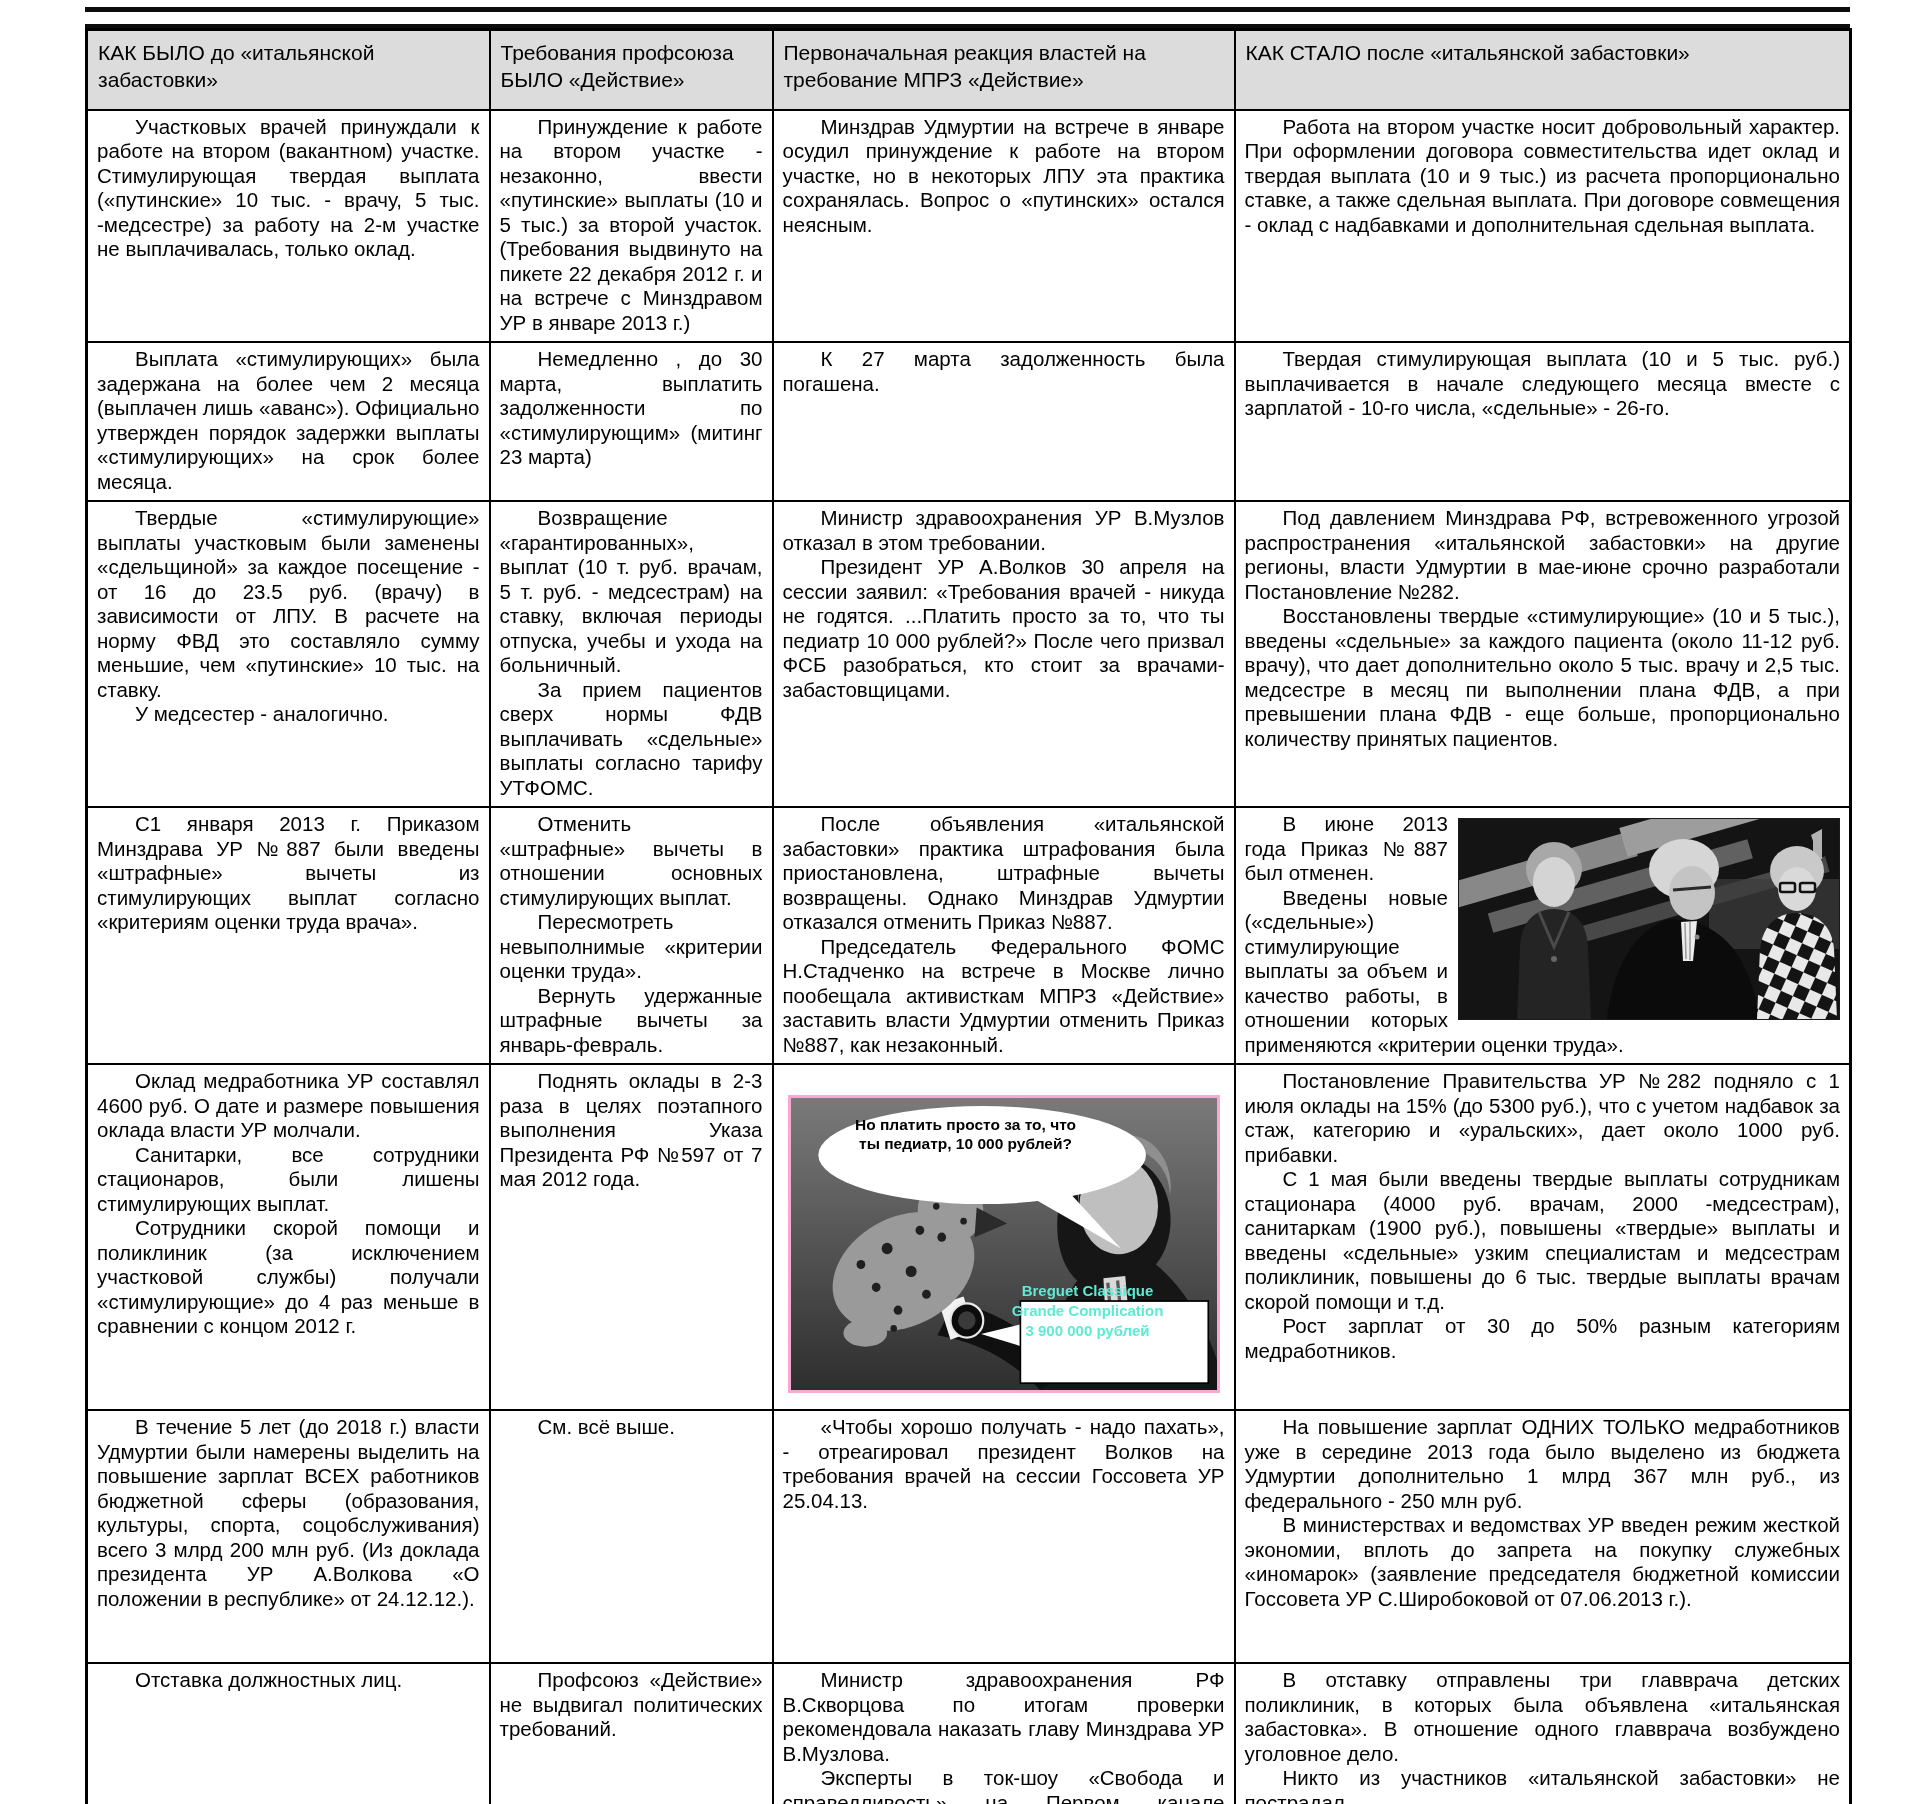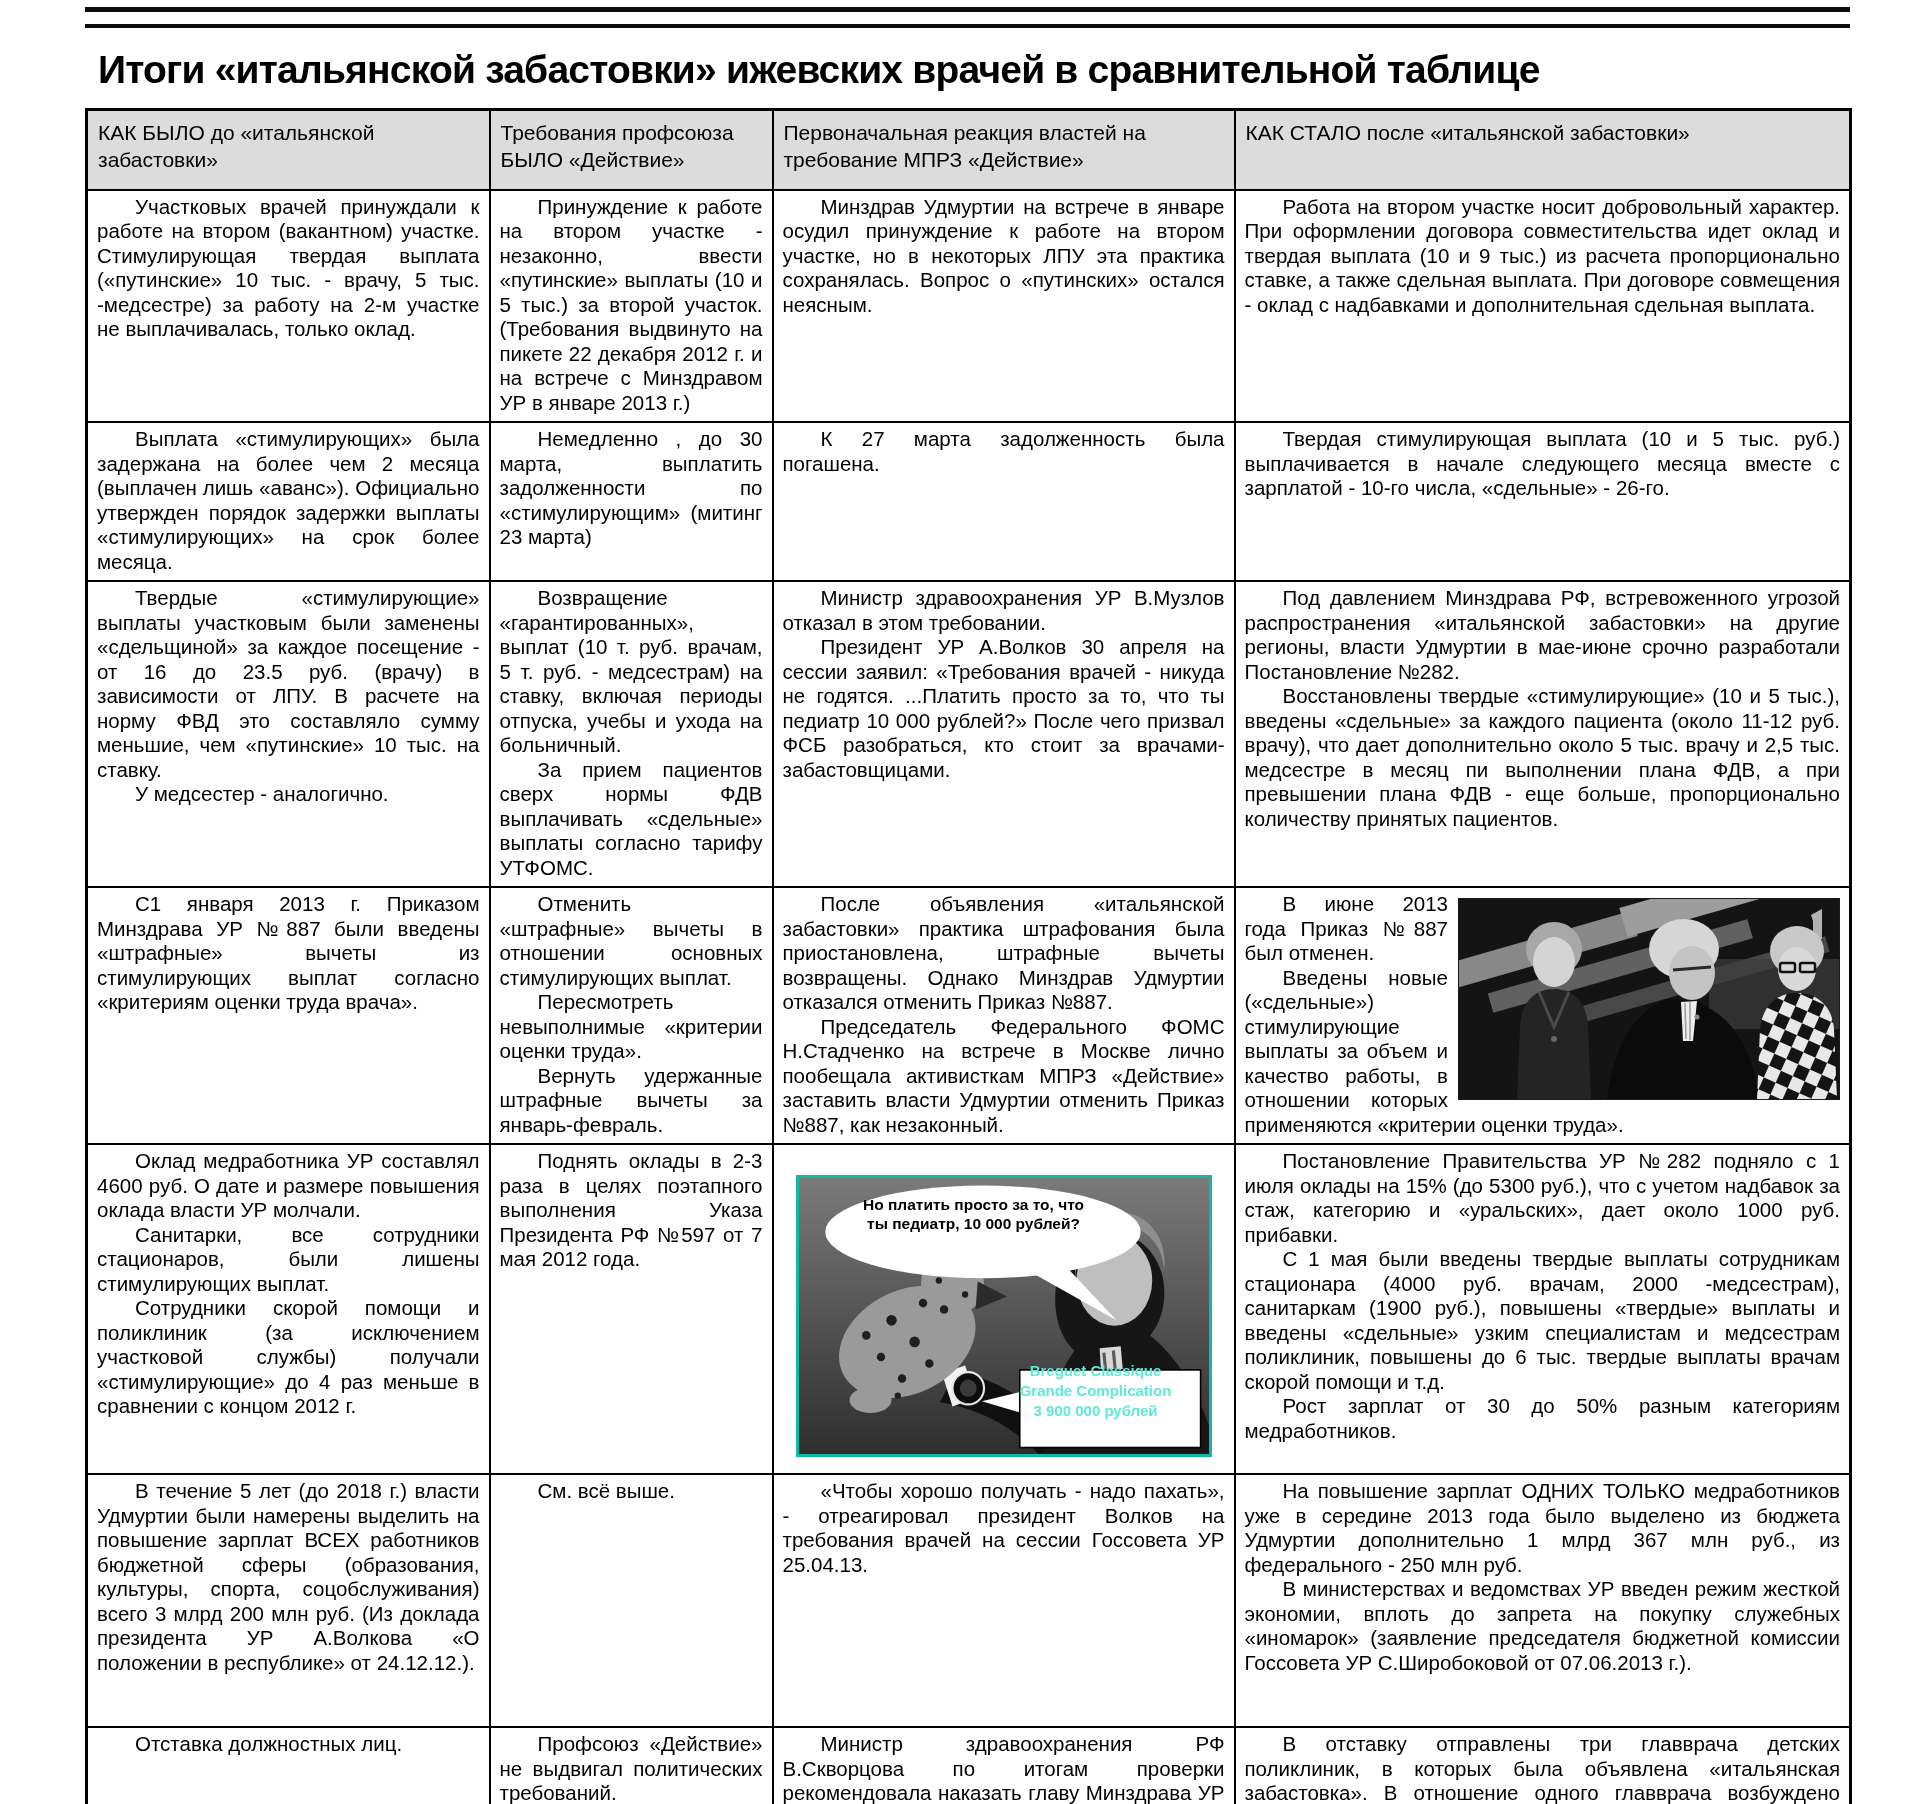--- a/index.html
+++ b/index.html
@@ -36,43 +36,42 @@
   figure.photo {
     float:right; width:380px; height:200px;
     margin:6px 0 6px 10px; padding:0;
     border:1px solid #1a1a1a; overflow:hidden;
   }
   figure.photo svg { display:block; width:100%; height:100%; }
 
   
   figure.cartoon {
     position:relative; width:394px; height:260px;
-    margin:26px auto 10px auto; padding:8px;
-    border:3px solid #14b8a6; background:#4a4a4a; overflow:hidden;
+    margin:26px auto 10px auto; padding:16px;
+    border:3px solid #f9a8d4; background:#4a4a4a; overflow:hidden;
   }
   figure.cartoon svg { position:absolute; left:0; top:0; width:100%; height:100%; }
   .bubble-text {
     position:absolute; left:26px; top:17px; width:298px;
     text-align:center; font-weight:bold; font-size:15.5px; line-height:19px;
     text-indent:0; color:#000;
   }
   .watch-text {
     position:absolute; left:214px; top:183px; width:166px;
     text-align:center; font-weight:bold; font-size:15px; line-height:20px;
     text-indent:0; color:#5eead4;
   }
 </style>
 </head>
 <body>
 
 <div class="page">
 
   <div class="top-rule"></div>
 
-  <h1 class="title">Итоги «итальянской забастовки» ижевских врачей в сравнительной таблице</h1>
 
   <table class="cmp">
     <colgroup>
       <col style="width:403px">
         <col style="width:283px">
         <col style="width:462px">
         <col style="width:616px">
     </colgroup>
     <thead>
       <tr style="height:80px">

